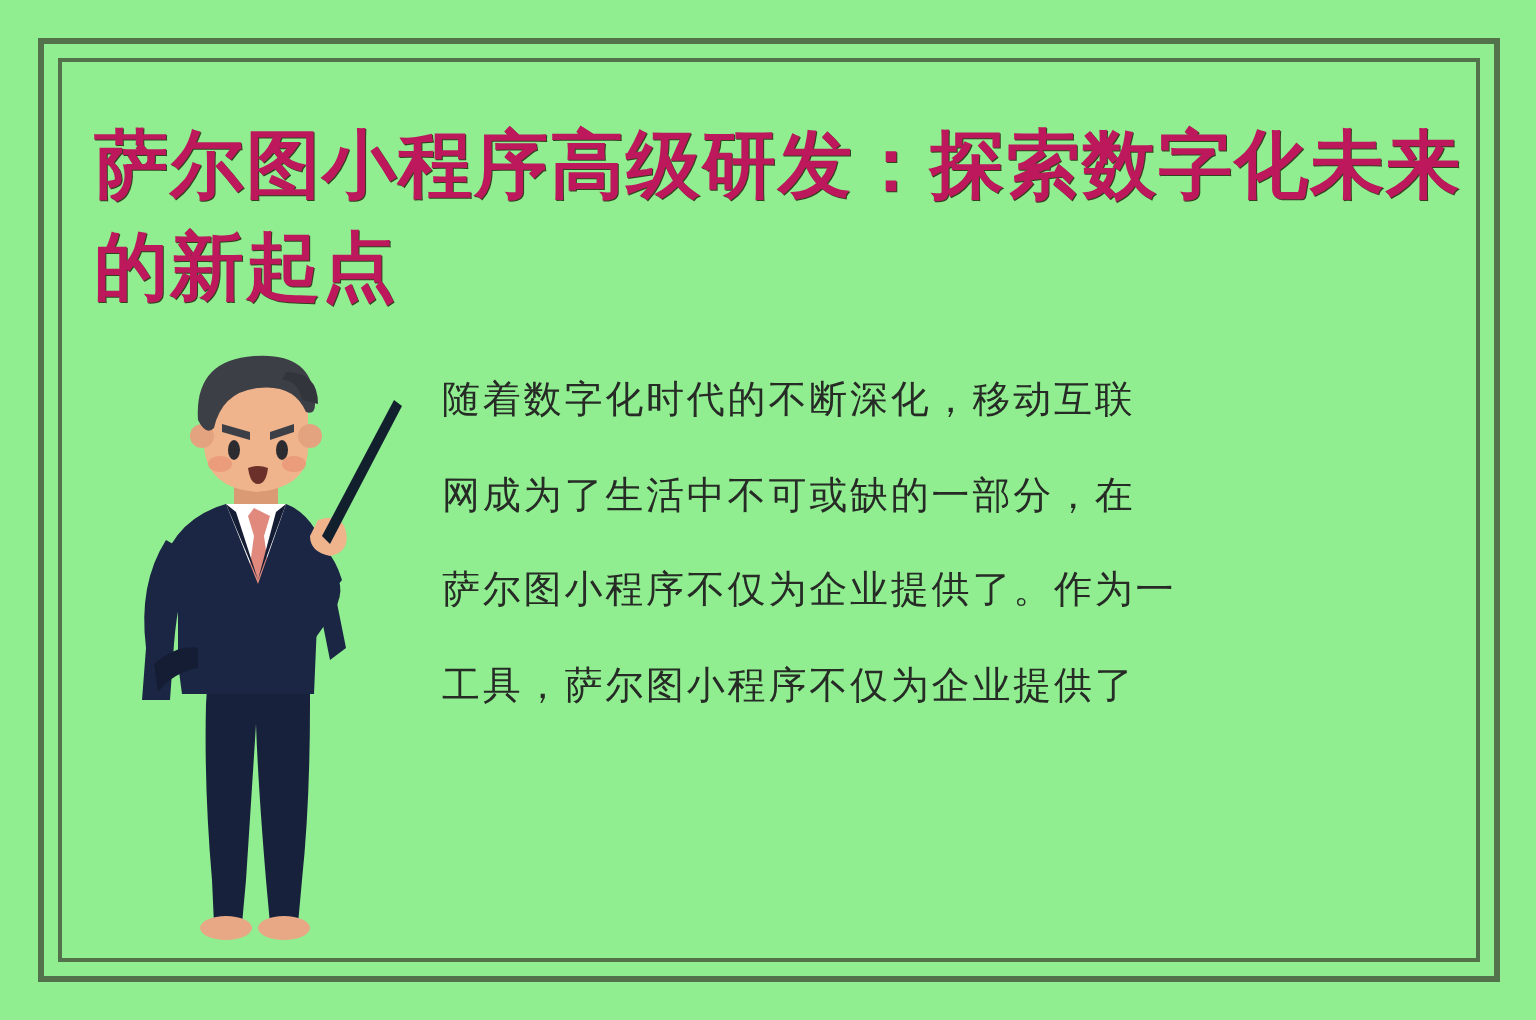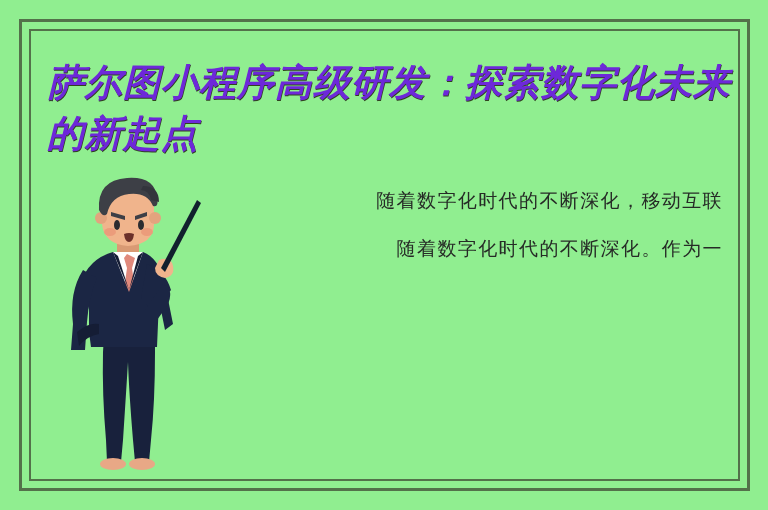--- a/index.html
+++ b/index.html
@@ -40,41 +40,40 @@
   }
   
   .title {
     position: absolute;
     left: 47px;
     top: 57px;
     width: 690px;
     font-family: "DejaVu Serif", "Liberation Serif", serif;
     font-size: 37px;
     font-weight: 700;
-    font-style: italic;
     line-height: 51px;
     letter-spacing: 1px;
-    color: #6d28d9;
+    color: #be185d;
     text-shadow: 0.5px 0.5px 0 #31421f;
     white-space: pre-wrap;
   }
   
   .body-copy {
     position: absolute;
     left: 221px;
     top: 177px;
     width: 502px;
     font-family: "DejaVu Sans", "Liberation Sans", sans-serif;
     font-size: 19px;
     line-height: 47.5px;
     letter-spacing: 1.4px;
     color: #262b26;
     text-align: left;
   }
-  .body-copy .ln { display: block; white-space: pre; text-align: right; }
+  .body-copy .ln { display: block; white-space: pre; }
 
   
   .illustration {
     position: absolute;
     left: 55px;
     top: 172px;
     width: 165px;
     height: 300px;
   }
   .illustration svg { display: block; width: 100%; height: 100%; }
@@ -84,21 +83,23 @@
 
 <div id="poster">
 
   <div class="frame-outer"></div>
   <div class="frame-inner"></div>
 
   <div class="title">萨尔图小程序高级研发：探索数字化未来的新起点</div>
 
   <div class="body-copy">
     <span class="ln">随着数字化时代的不断深化，移动互联</span>
-    <span class="ln">随着数字化时代的不断深化。作为一</span>
+    <span class="ln">网成为了生活中不可或缺的一部分，在</span>
+    <span class="ln">萨尔图小程序不仅为企业提供了。作为一</span>
+    <span class="ln">工具，萨尔图小程序不仅为企业提供了</span>
   </div>
 
   <div class="illustration">
     <svg viewBox="0 0 165 300" xmlns="http://www.w3.org/2000/svg">
 
       <path d="M50 148 L100 148 L100 180 Q100 230 96 268 L94 290 L80 290 L78 268 Q74 220 73 190 Q71 222 68 268 L66 290 L52 290 L51 268 Q47 222 48 180 Z" fill="#18213c"></path>
 
       <ellipse cx="58" cy="292" rx="13" ry="6" fill="#e8a886"></ellipse>
       <ellipse cx="87" cy="292" rx="13" ry="6" fill="#e8a886"></ellipse>
 

